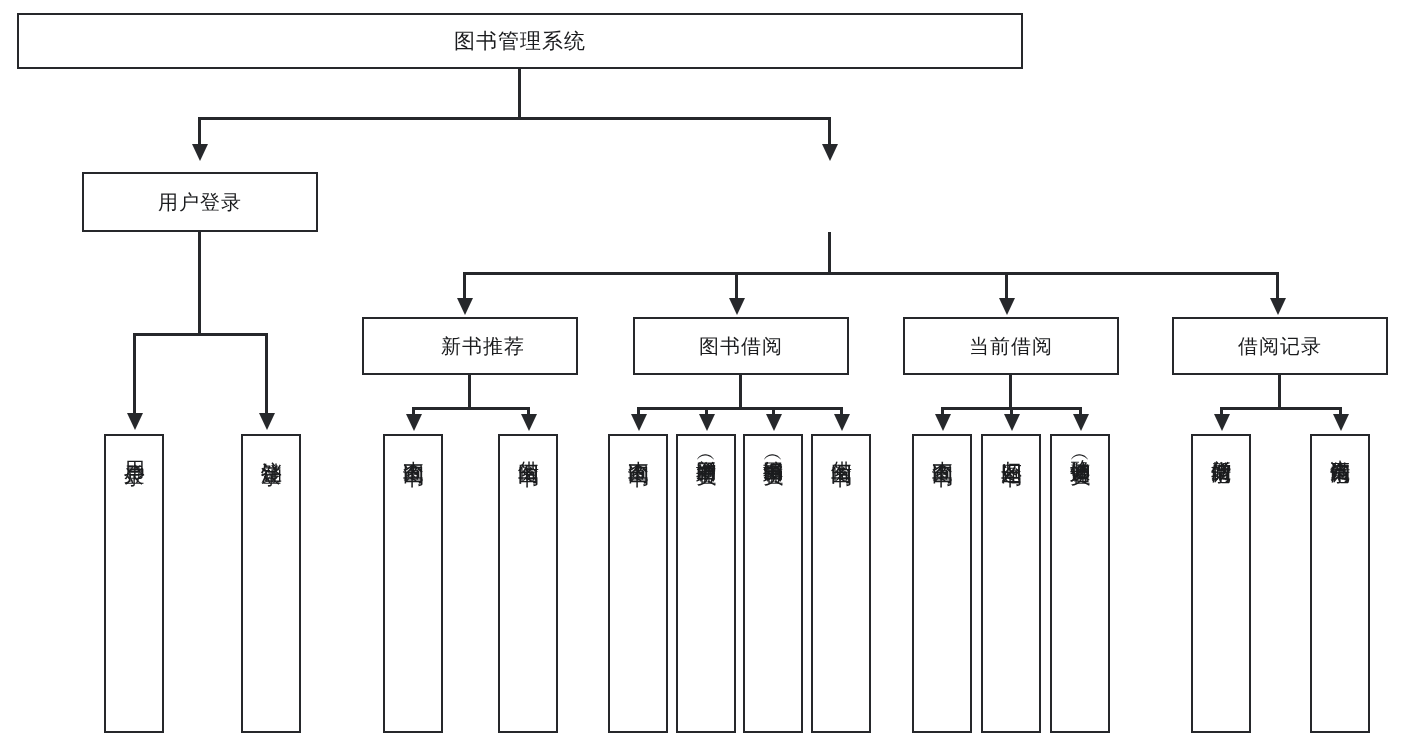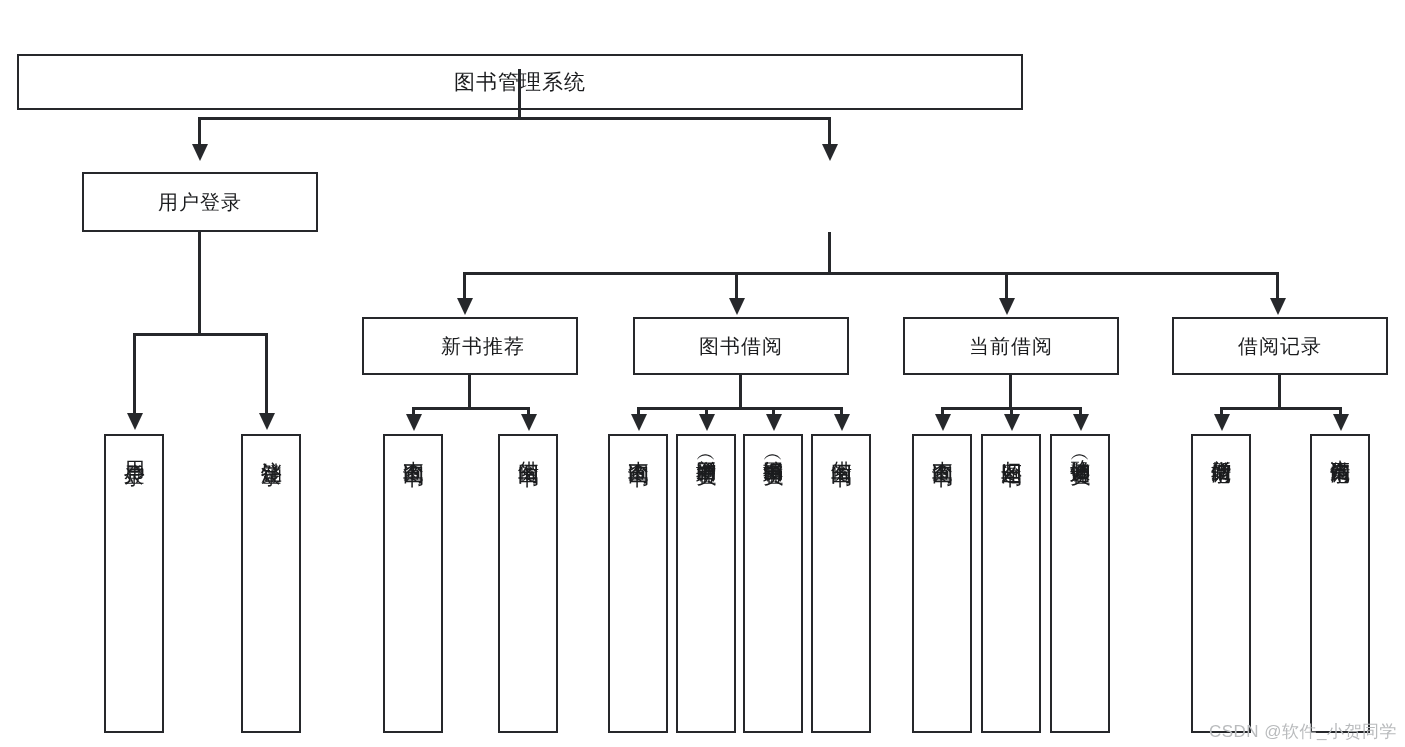--- a/index.html
+++ b/index.html
@@ -66,21 +66,21 @@
     letter-spacing:0.5px;
     white-space:nowrap;
     pointer-events:none;
   }
 </style>
 </head>
 <body>
 
 <div id="diagram">
 
-  <div class="node horiz root" style="left:17px;top:13px;width:1006px;height:56px;margin-top:41px;">
+  <div class="node horiz root" style="left:17px;top:13px;width:1006px;height:56px;">
     <span>图书管理系统</span>
   </div>
 
   <div class="connector vline" style="left:518px;top:69px;width:3px;height:49px;"></div>
 
   <div class="connector hline" style="left:198px;top:117px;width:633px;height:3px;"></div>
 
   <div class="connector vline" style="left:198px;top:117px;width:3px;height:29px;"></div>
   <div class="arrow" style="left:192px;top:144px;"></div>
 
@@ -198,15 +198,14 @@
     <span class="vlabel tight">确认归还（管理员）</span>
   </div>
 
   <div class="node vert" style="left:1191px;top:434px;width:60px;height:299px;">
     <span class="vlabel tight">新增借阅记录</span>
   </div>
   <div class="node vert" style="left:1310px;top:434px;width:60px;height:299px;">
     <span class="vlabel tight">查询借阅记录</span>
   </div>
 
-  <div class="watermark">CSDN @软件_小贺同学</div>
 
 </div>
 
 </body></html>

